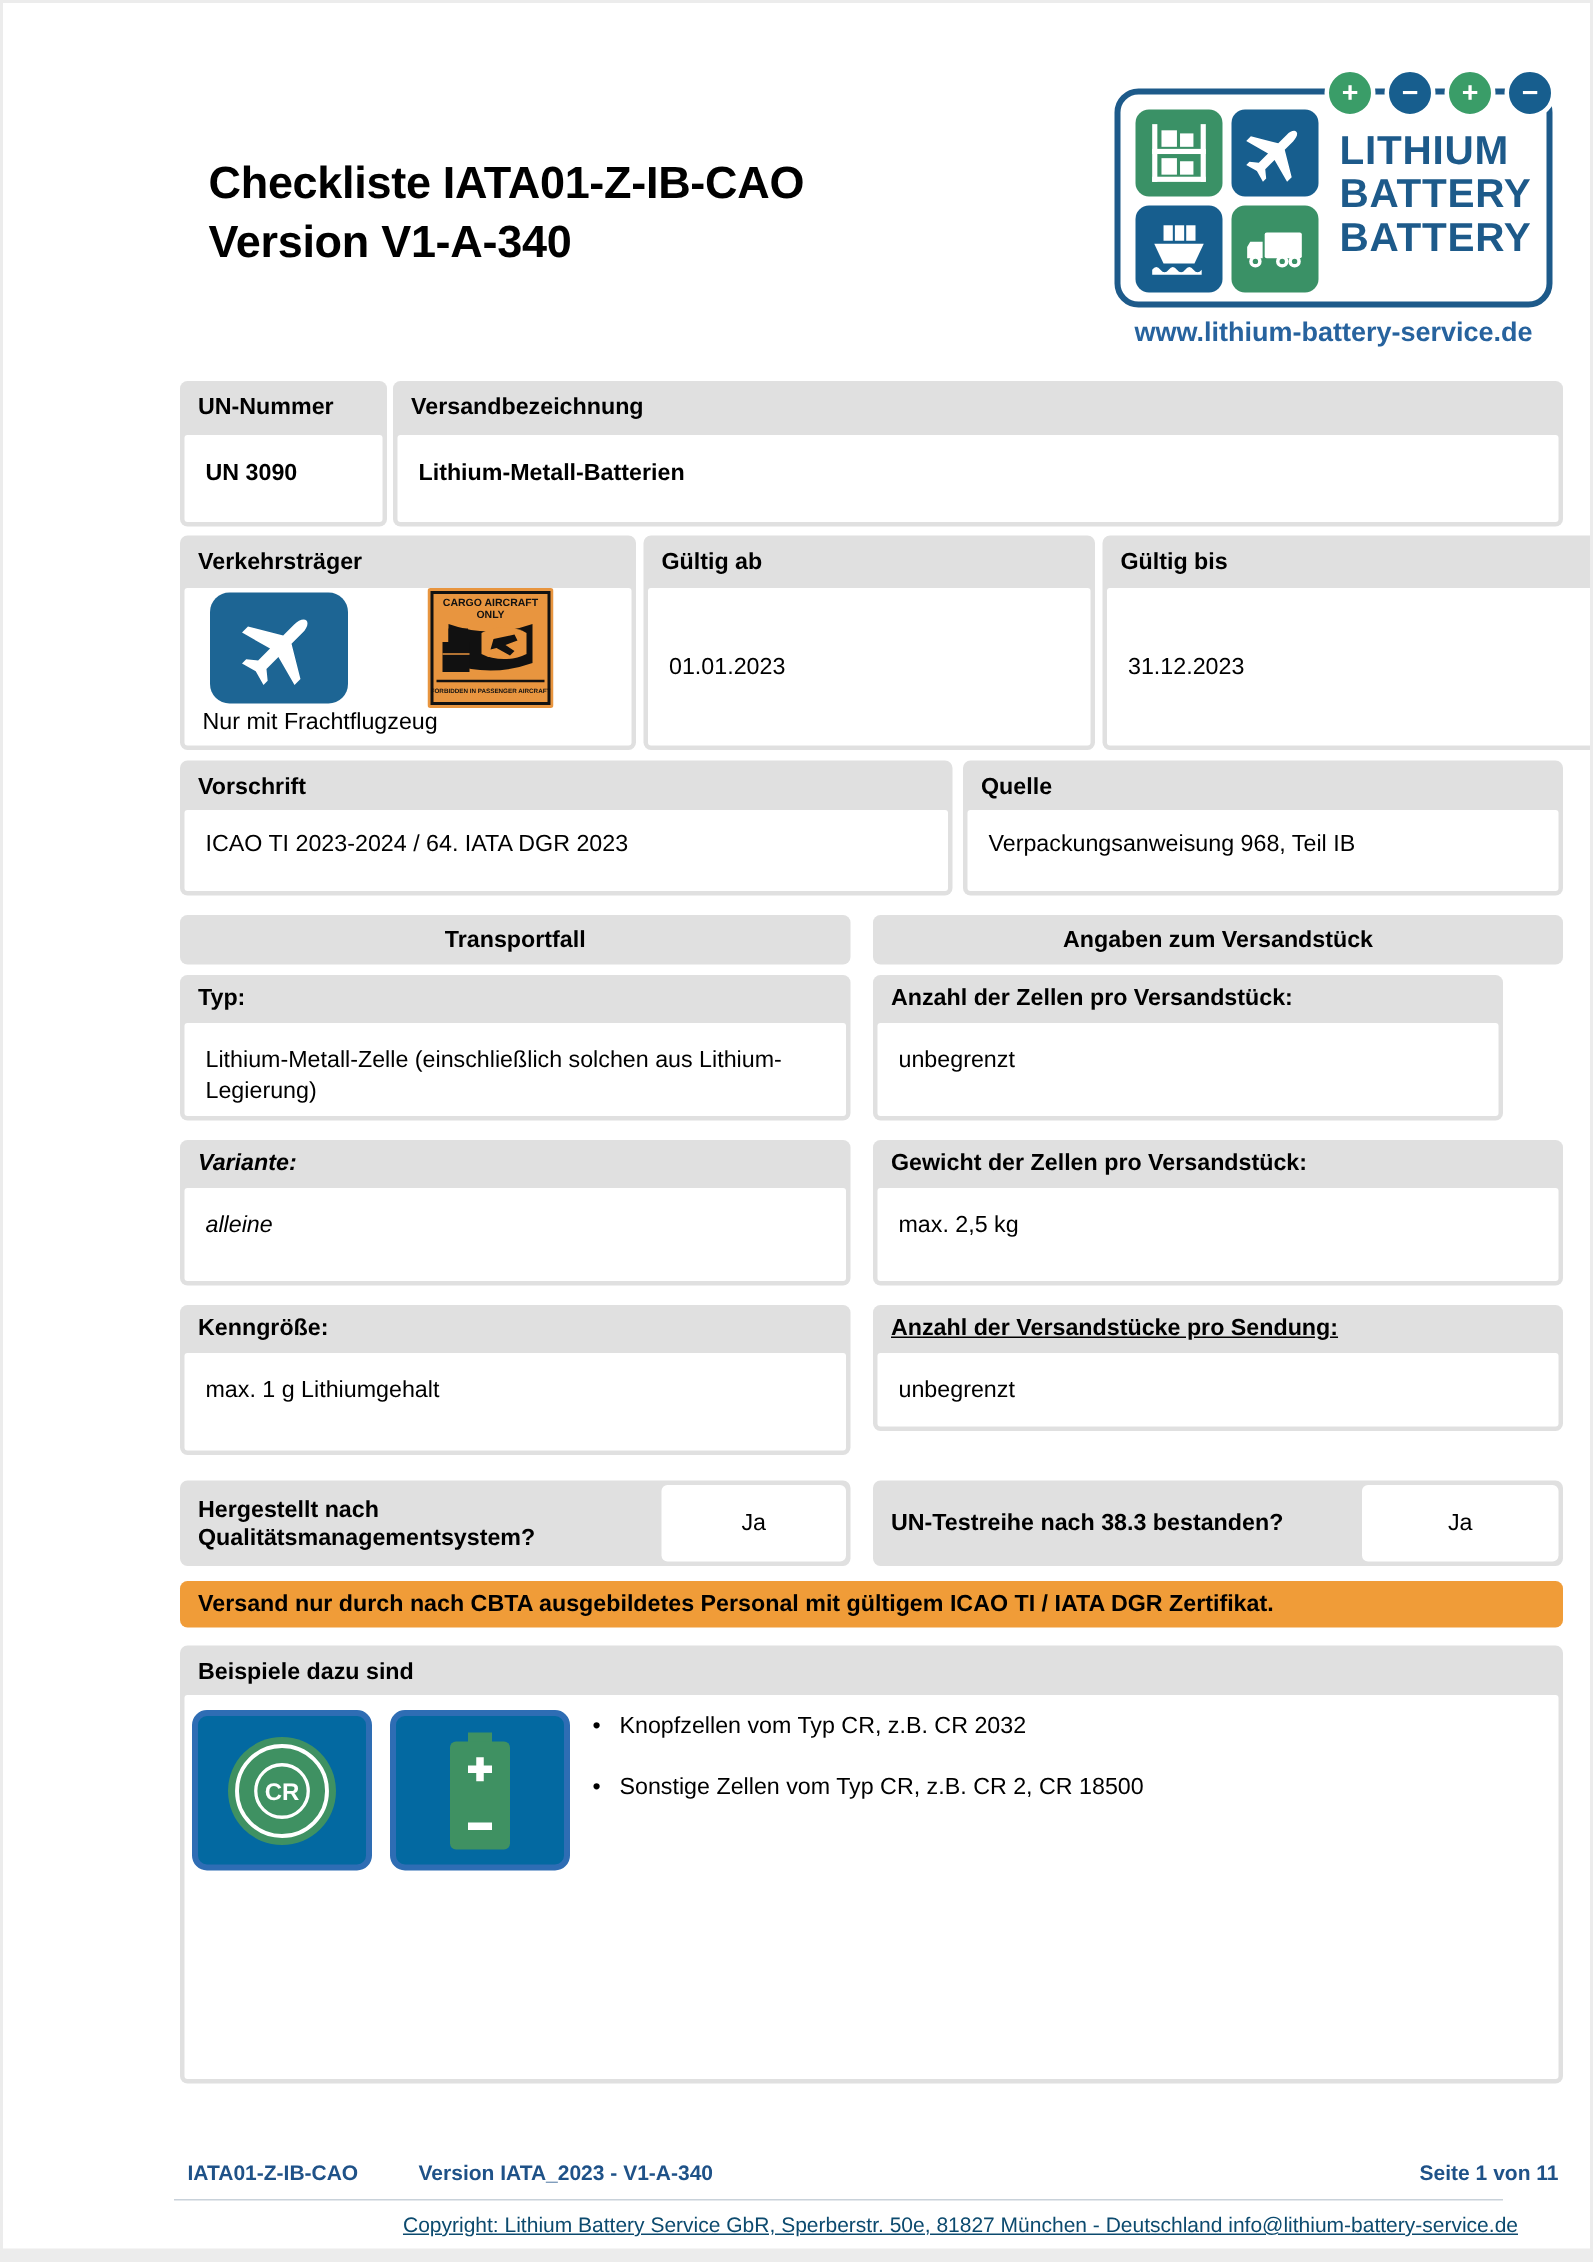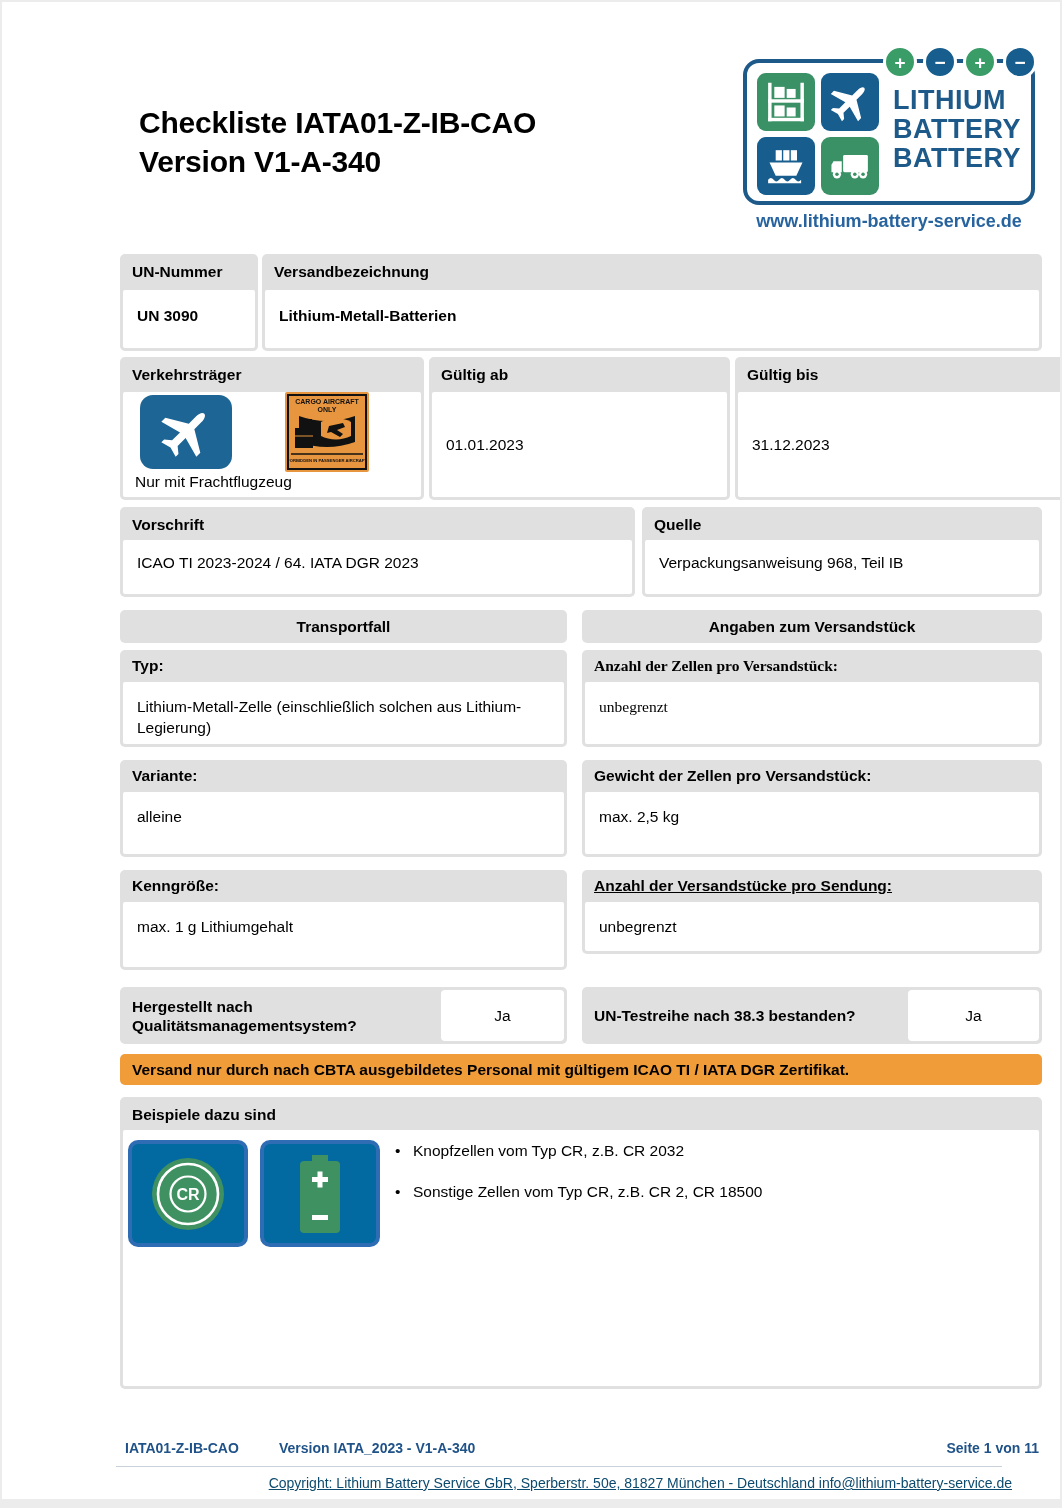--- a/index.html
+++ b/index.html
@@ -206,31 +206,31 @@
   <div class="card cardC" style="left:640px;width:400px;">
     <div class="card-head">Quelle</div>
     <div class="card-body">Verpackungsanweisung 968, Teil IB</div>
   </div>
 
   <div class="card stack-title" style="left:118px;top:608px;width:447px;">Transportfall</div>
   <div class="card cardS" style="left:118px;top:648px;width:447px;height:97px;">
     <div class="card-head">Typ:</div>
     <div class="card-body">Lithium-Metall-Zelle (einschließlich solchen aus Lithium-Legierung)</div>
   </div>
-  <div class="card cardS" style="left:118px;top:758px;width:447px;height:97px;">
+  <div class="card cardS" style="left:118px;top:758px;width:447px;height:97px;font-style:italic;">
     <div class="card-head">Variante:</div>
     <div class="card-body">alleine</div>
   </div>
   <div class="card cardS" style="left:118px;top:868px;width:447px;height:100px;">
     <div class="card-head">Kenngröße:</div>
     <div class="card-body">max. 1 g Lithiumgehalt</div>
   </div>
 
   <div class="card stack-title" style="left:580px;top:608px;width:460px;">Angaben zum Versandstück</div>
-  <div class="card cardS" style="left:580px;top:648px;width:460px;height:97px;font-family:Liberation Serif, serif;">
+  <div class="card cardS" style="left:580px;top:648px;width:420px;height:97px;">
     <div class="card-head">Anzahl der Zellen pro Versandstück:</div>
     <div class="card-body">unbegrenzt</div>
   </div>
   <div class="card cardS" style="left:580px;top:758px;width:460px;height:97px;">
     <div class="card-head">Gewicht der Zellen pro Versandstück:</div>
     <div class="card-body">max. 2,5 kg</div>
   </div>
   <div class="card cardS" style="left:580px;top:868px;width:460px;height:84px;text-decoration:underline;">
     <div class="card-head">Anzahl der Versandstücke pro Sendung:</div>
     <div class="card-body">unbegrenzt</div>

